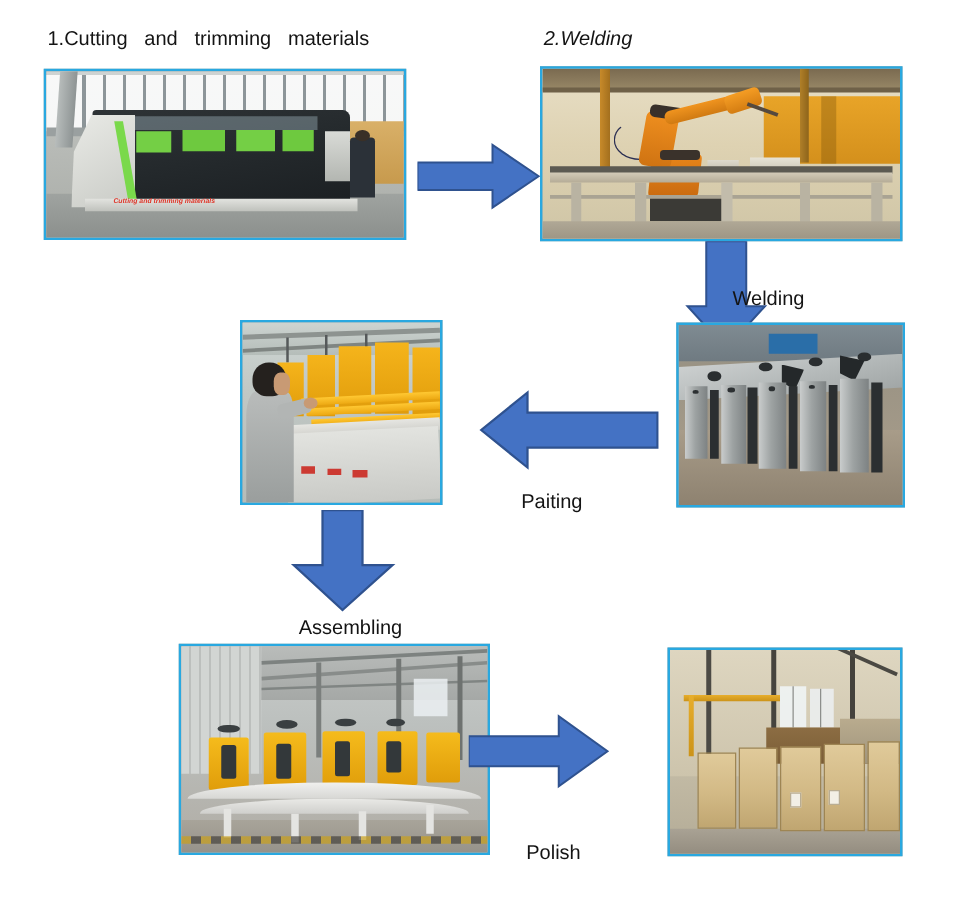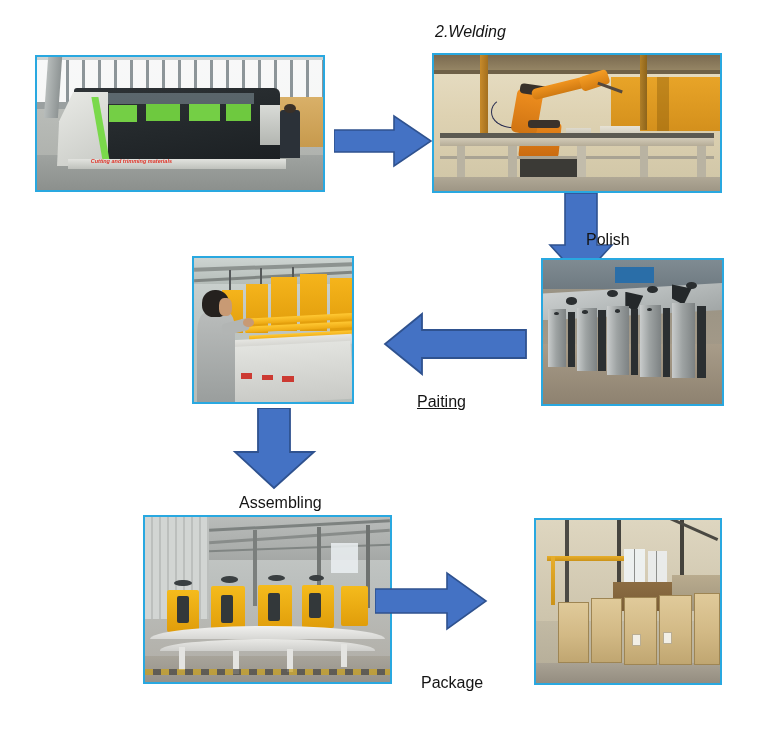--- a/index.html
+++ b/index.html
@@ -392,20 +392,21 @@
   .arrow {
     position: absolute;
   }
   .arrow svg { display: block; }
 </style>
 </head>
 <body>
 
 <div class="stage">
 
+  <div class="label label-spread" style="left:38px; top:22px;">1.Cutting   and   trimming   materials</div>
 
   <div class="photo" style="left:35px; top:55px; width:290px; height:137px;">
     <div class="pic">
       <i class="p1-bg"></i>
       <i class="p1-windows"></i>
       <i class="p1-beam"></i>
       <i class="p1-pillarL"></i>
       <i class="p1-wallR"></i>
       <i class="p1-floor"></i>
       <i class="p1-body"></i>
@@ -463,21 +464,21 @@
       <i class="p2-floor"></i>
     </div>
   </div>
 
   <div class="arrow" style="left:548px; top:193px;">
     <svg width="66" height="87" viewBox="0 0 66 87">
       <polygon points="17,0 49,0 49,52 64,52 33,86 2,52 17,52" fill="#4472c4" stroke="#2f528f" stroke-width="1.6"></polygon>
     </svg>
   </div>
 
-  <div class="label" style="left:586px; top:230px;">Polish</div>
+  <div class="label" style="left:586px; top:230px;">Welding</div>
 
   <div class="photo" style="left:541px; top:258px; width:183px; height:148px;">
     <div class="pic">
       <i class="p3-bg"></i>
       <i class="p3-backwall"></i>
       <i class="p3-bluebin"></i>
       <i class="p3-floor"></i>
       <i class="p3-top-plate"></i>
       <i class="p3-hole p3-h1"></i>
       <i class="p3-hole p3-h2"></i>
@@ -501,21 +502,21 @@
       <i class="p3-bolt p3-b4"></i>
     </div>
   </div>
 
   <div class="arrow" style="left:383px; top:311px;">
     <svg width="144" height="66" viewBox="0 0 144 66">
       <polygon points="143,19 39,19 39,3 2,33 39,63 39,47 143,47" fill="#4472c4" stroke="#2f528f" stroke-width="1.8"></polygon>
     </svg>
   </div>
 
-  <div class="label" style="left:417px; top:392px;text-decoration:underline;">Paiting</div>
+  <div class="label" style="left:417px; top:392px;">Paiting</div>
 
   <div class="photo" style="left:192px; top:256px; width:162px; height:148px;">
     <div class="pic">
       <i class="p4-bg"></i>
       <i class="p4-ceiling"></i>
       <i class="p4-beamA"></i>
       <i class="p4-beamB"></i>
       <i class="p4-hook1"></i>
         <i class="p4-hook2"></i>
         <i class="p4-hook3"></i>
@@ -583,21 +584,21 @@
       <i class="p5-hazard"></i>
     </div>
   </div>
 
   <div class="arrow" style="left:375px; top:570px;">
     <svg width="113" height="62" viewBox="0 0 113 62">
       <polygon points="0,19 72,19 72,3 111,31 72,59 72,43 0,43" fill="#4472c4" stroke="#2f528f" stroke-width="1.6"></polygon>
     </svg>
   </div>
 
-  <div class="label" style="left:421px; top:673px;">Package</div>
+  <div class="label" style="left:421px; top:673px;">Polish</div>
 
   <div class="photo" style="left:534px; top:518px; width:188px; height:167px;">
     <div class="pic">
       <i class="p6-bg"></i>
       <i class="p6-wall"></i>
       <i class="p6-win1"></i>
         <i class="p6-win2"></i>
       <i class="p6-wingrid1"></i>
         <i class="p6-wingrid2"></i>
       <i class="p6-steel1"></i>

